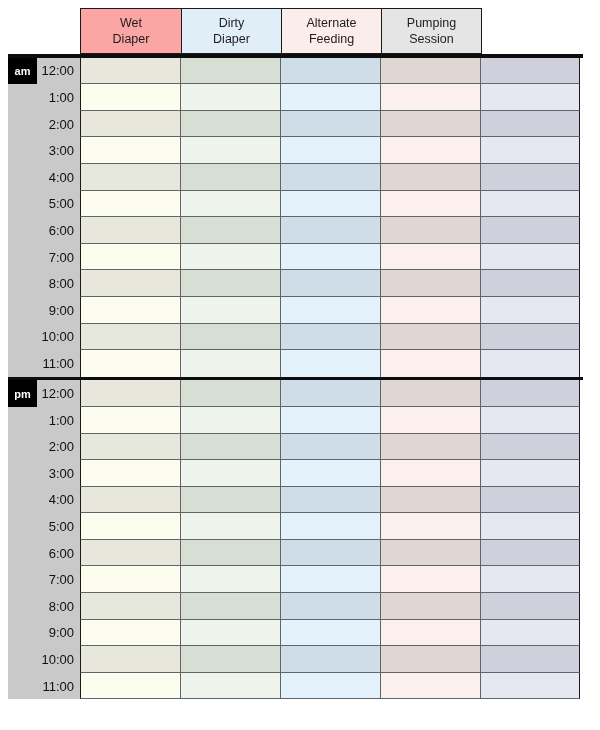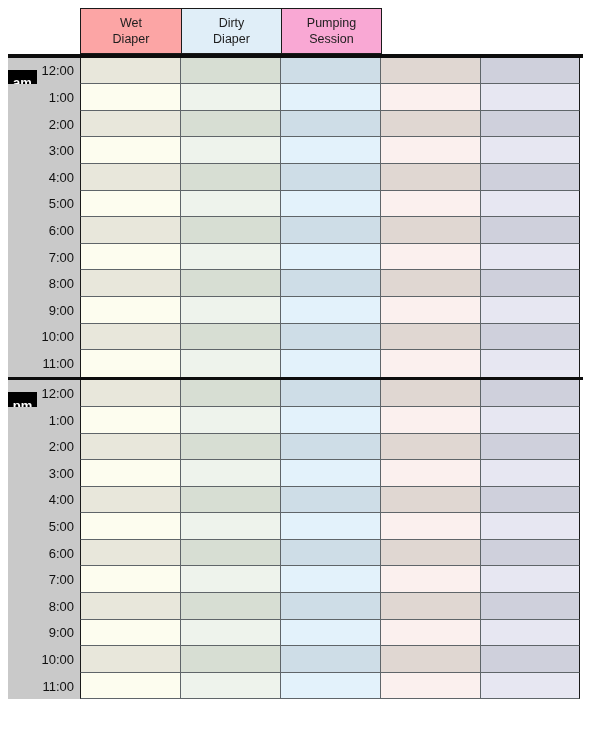--- a/index.html
+++ b/index.html
@@ -28,24 +28,24 @@
   .divider { width:575px; height:3.6px; background:var(--section-divider,#0d0d0d); }
 
   
   .row { display:flex; height:26.6px; }
   .time-cell {
     position:relative; width:72px; background:var(--time-column-bg,#c9c9c9);
     display:flex; align-items:center; justify-content:flex-end;
     padding-right:6px; font-size:13px; color:#101010;
   }
   .meridiem-badge {
-    position:absolute; left:0; top:12px; width:29px; height:100%;
+    position:absolute; left:0; top:0; width:29px; height:100%;
     background:var(--meridiem-badge-bg,#000);
     color:var(--meridiem-badge-text,#fff);
-    font-weight:bold; font-size:13px;
+    font-weight:bold; font-size:11px;
     display:flex; align-items:center; justify-content:center;
   }
   .cell {
     width:100px;
     border-left:1.4px solid var(--column-border,#5f6569);
     border-bottom:1.4px solid var(--row-border,#5f6569);
   }
   .cell.first-col { border-left:1.5px solid var(--outer-border,#1a1a1a); }
   .cell.last-col  { border-right:1.5px solid var(--outer-border,#1a1a1a); }
   .row.last-of-section .cell { border-bottom:none; }
@@ -56,21 +56,23 @@
 
 <div class="sheet" style="--page-bg: #ffffff; --time-column-bg: #c9c9c9; --meridiem-badge-bg: #000000; --meridiem-badge-text: #ffffff; --row-border: #5f6569; --column-border: #5f6569; --outer-border: #1a1a1a; --section-divider: #0d0d0d;">
   <div class="log-table">
     <div class="header-row">
       <div class="header-spacer"></div>
       <div class="header-cells" id="header-cells">
           <div class="header-cell" style="background: #fca5a5;">Wet
 Diaper</div>
           <div class="header-cell" style="background: rgb(224, 238, 248);">Dirty
 Diaper</div>
-          <div class="header-cell" style="background: #f9a8d4;">Pumping
+          <div class="header-cell" style="background: rgb(251, 237, 236);">Alternate
+Feeding</div>
+          <div class="header-cell" style="background: #e5e5e5;">Pumping
 Session</div>
         </div>
     </div>
     <div class="divider"></div>
     <div id="sections">
         <div class="section">
           <div class="row">
             <div class="time-cell">
               <span class="meridiem-badge">am</span>
               <span>12:00</span>

